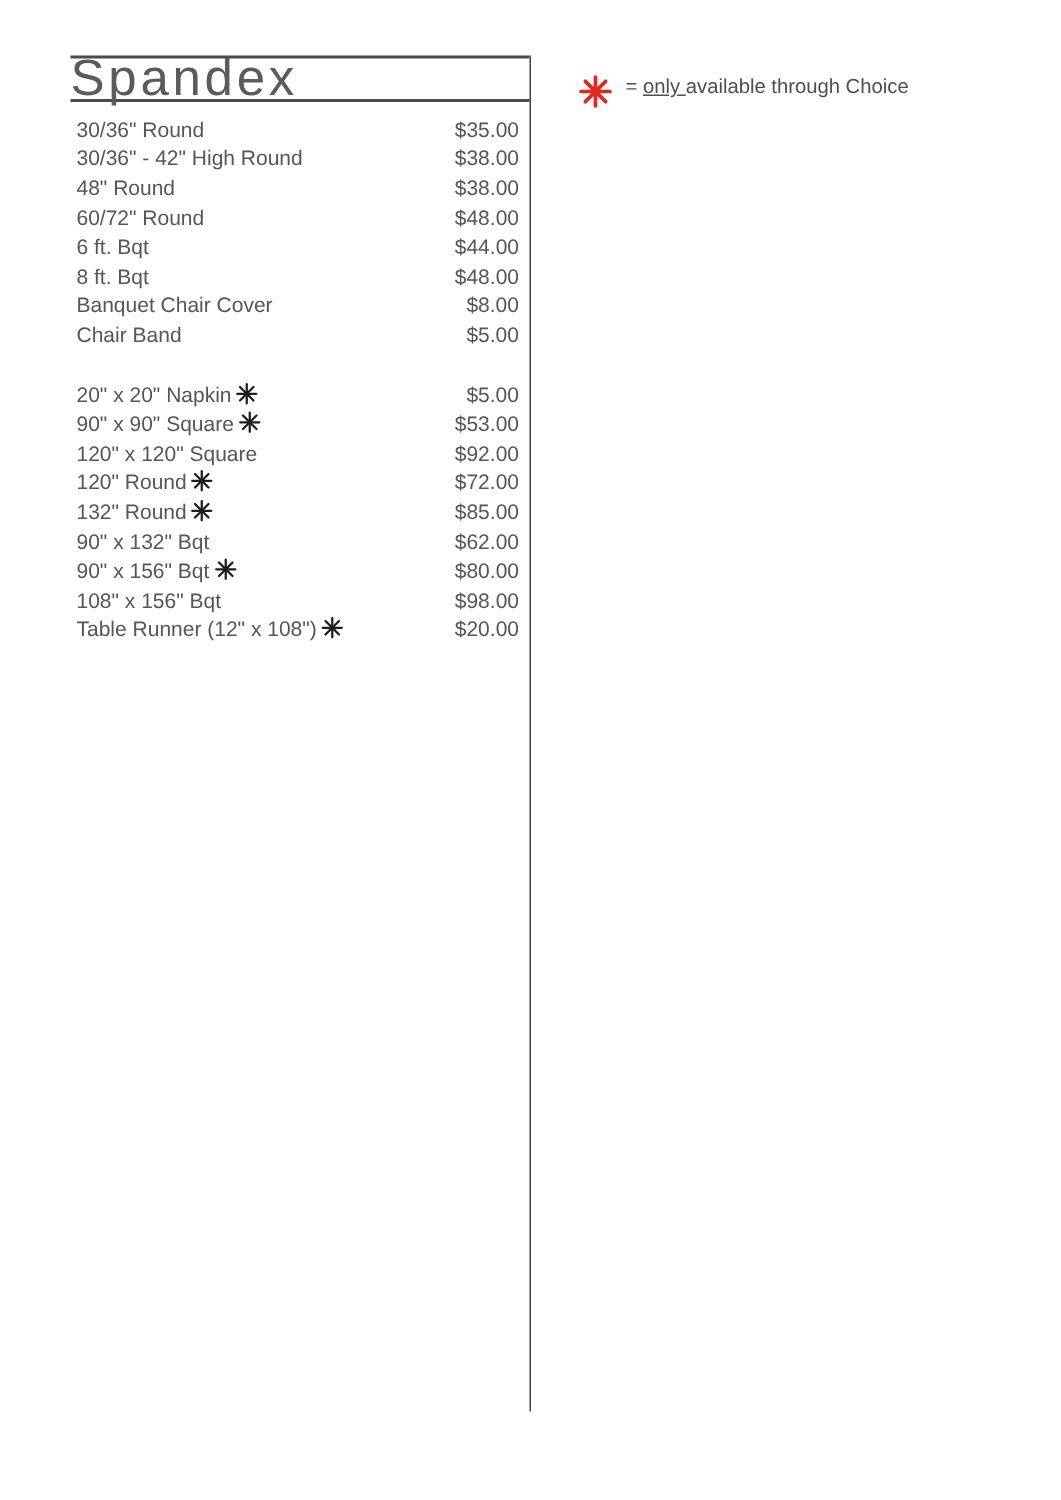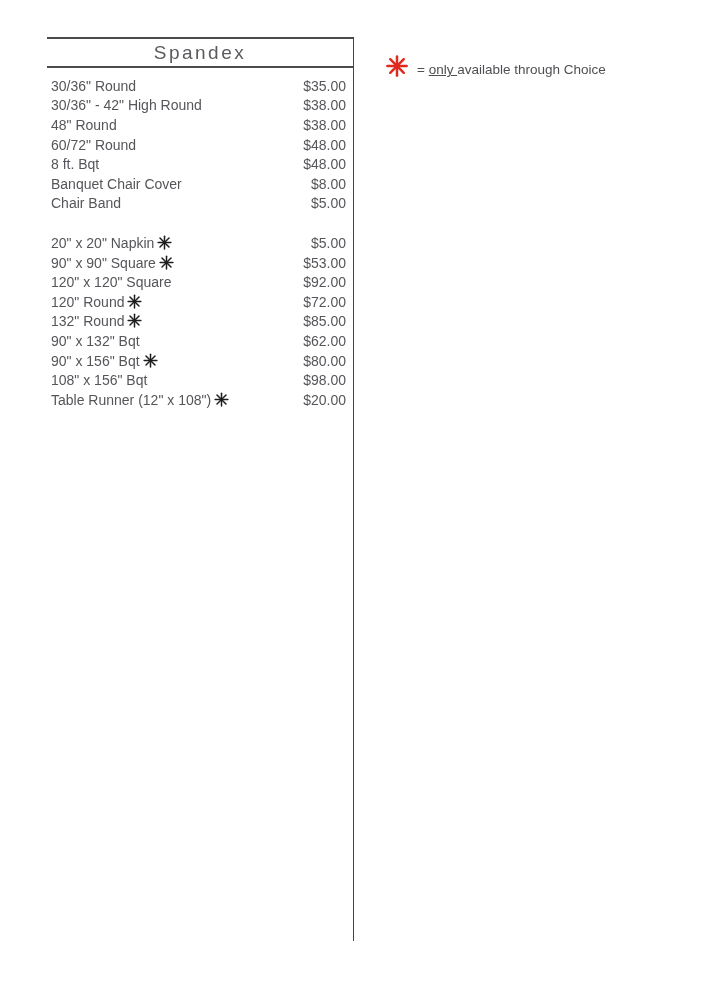--- a/index.html
+++ b/index.html
@@ -14,22 +14,22 @@
     position: absolute;
     left: 47px;
     top: 37px;
     width: 307px;
     height: 904px;
     border-right: 1.5px solid #454547;
   }
   .section-header {
     border-top: 2px solid #4b4b4d;
     border-bottom: 2px solid #4b4b4d;
-    text-align: center;
-    font-size: 19px;
+    text-align: left;
+    font-size: 34px;
     line-height: 27px;
     letter-spacing: 2.5px;
     color: #5a5b5e;
     font-weight: 400;
   }
   .rows { padding: 8px 0 6px 0; }
   .section-velvet { margin-top: 9px; }
   .section-velvet .rows { padding-top: 5px; }
   .row {
     display: flex;
@@ -48,21 +48,21 @@
     margin-top: -1px;
     flex: 0 0 auto;
   }
   .legend {
     position: absolute;
     left: 386px;
     top: 50px;
   }
   .legend-row {
     display: flex;
-    align-items: flex-end;
+    align-items: flex-start;
     height: 27px;
   }
   .legend-icon-red { width: 22px; height: 22px; flex: 0 0 auto; }
   .legend-icon-black { width: 20px; height: 20px; flex: 0 0 auto; margin: 0 1px; }
   .legend-text {
     margin-left: 9px;
     font-size: 13.5px;
     color: #4e4f53;
     white-space: pre;
   }
@@ -97,20 +97,26 @@
     <span class="item-price">$38.00</span>
   </div>
 
   <div class="row">
     <span class="item-name">60/72" Round</span>
 
     <span class="row-spacer"></span>
     <span class="item-price">$48.00</span>
   </div>
 
+  <div class="row">
+    <span class="item-name">6 ft. Bqt</span>
+
+    <span class="row-spacer"></span>
+    <span class="item-price">$44.00</span>
+  </div>
 
   <div class="row">
     <span class="item-name">8 ft. Bqt</span>
 
     <span class="row-spacer"></span>
     <span class="item-price">$48.00</span>
   </div>
 
 
   <div class="row">

